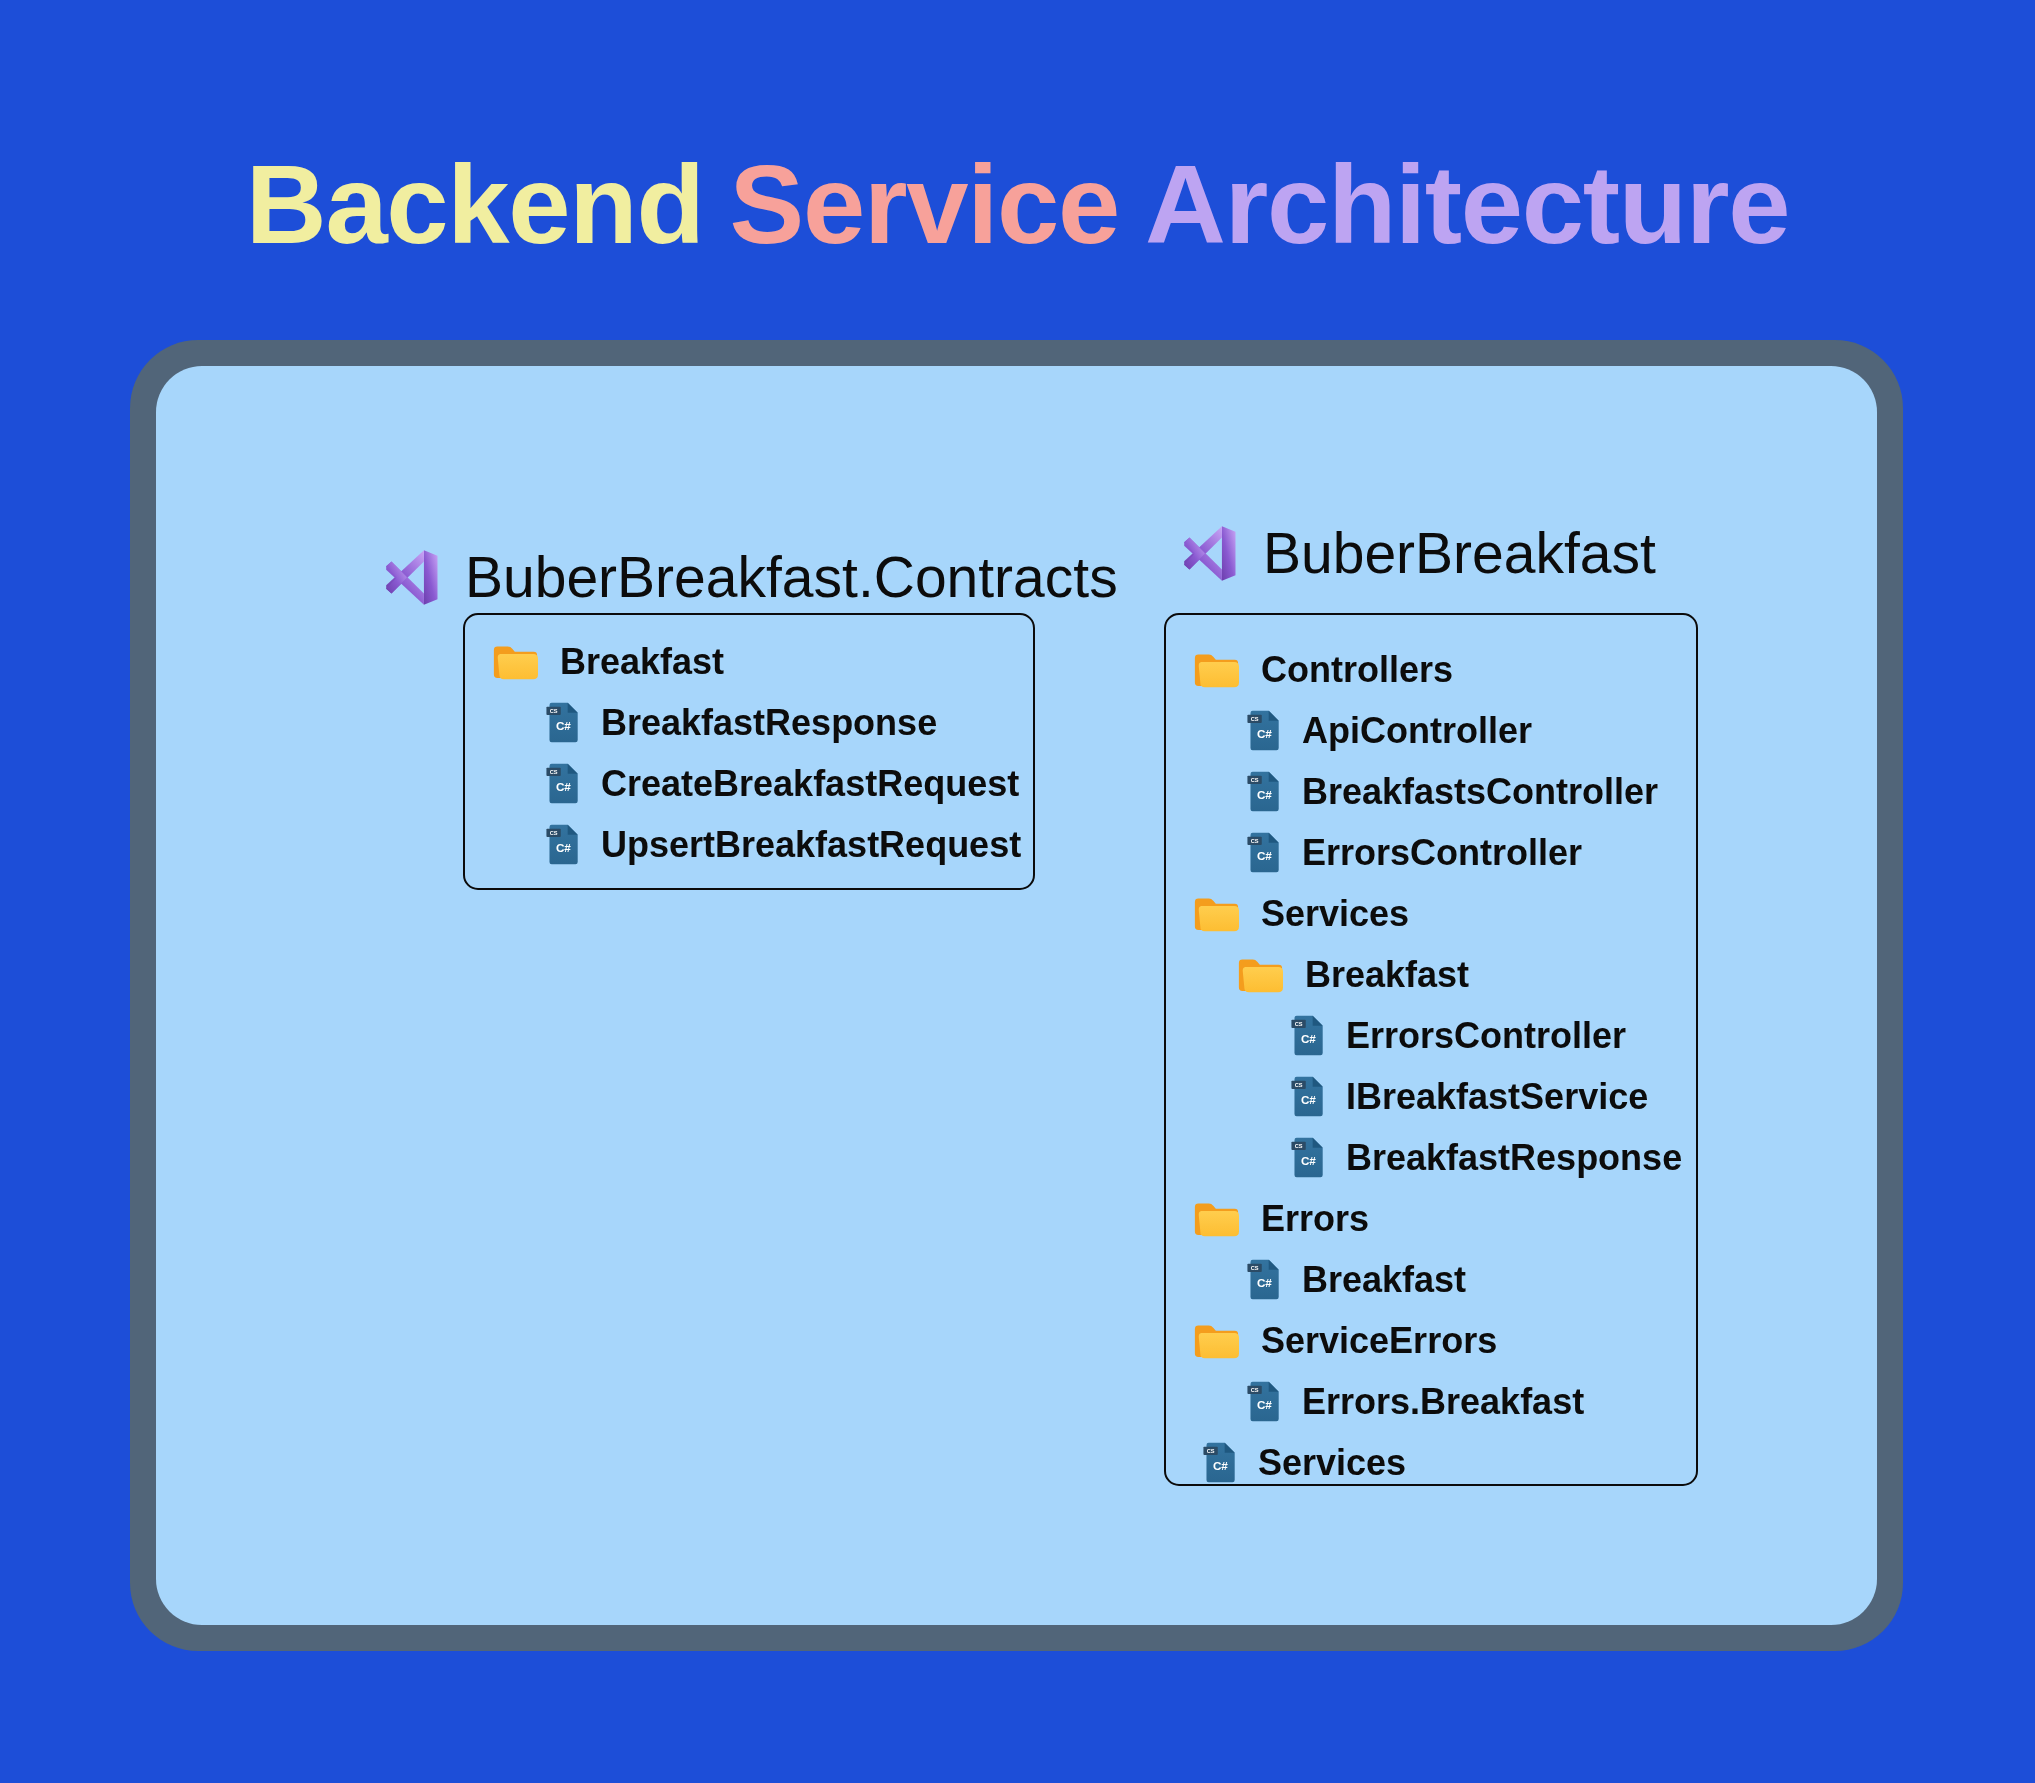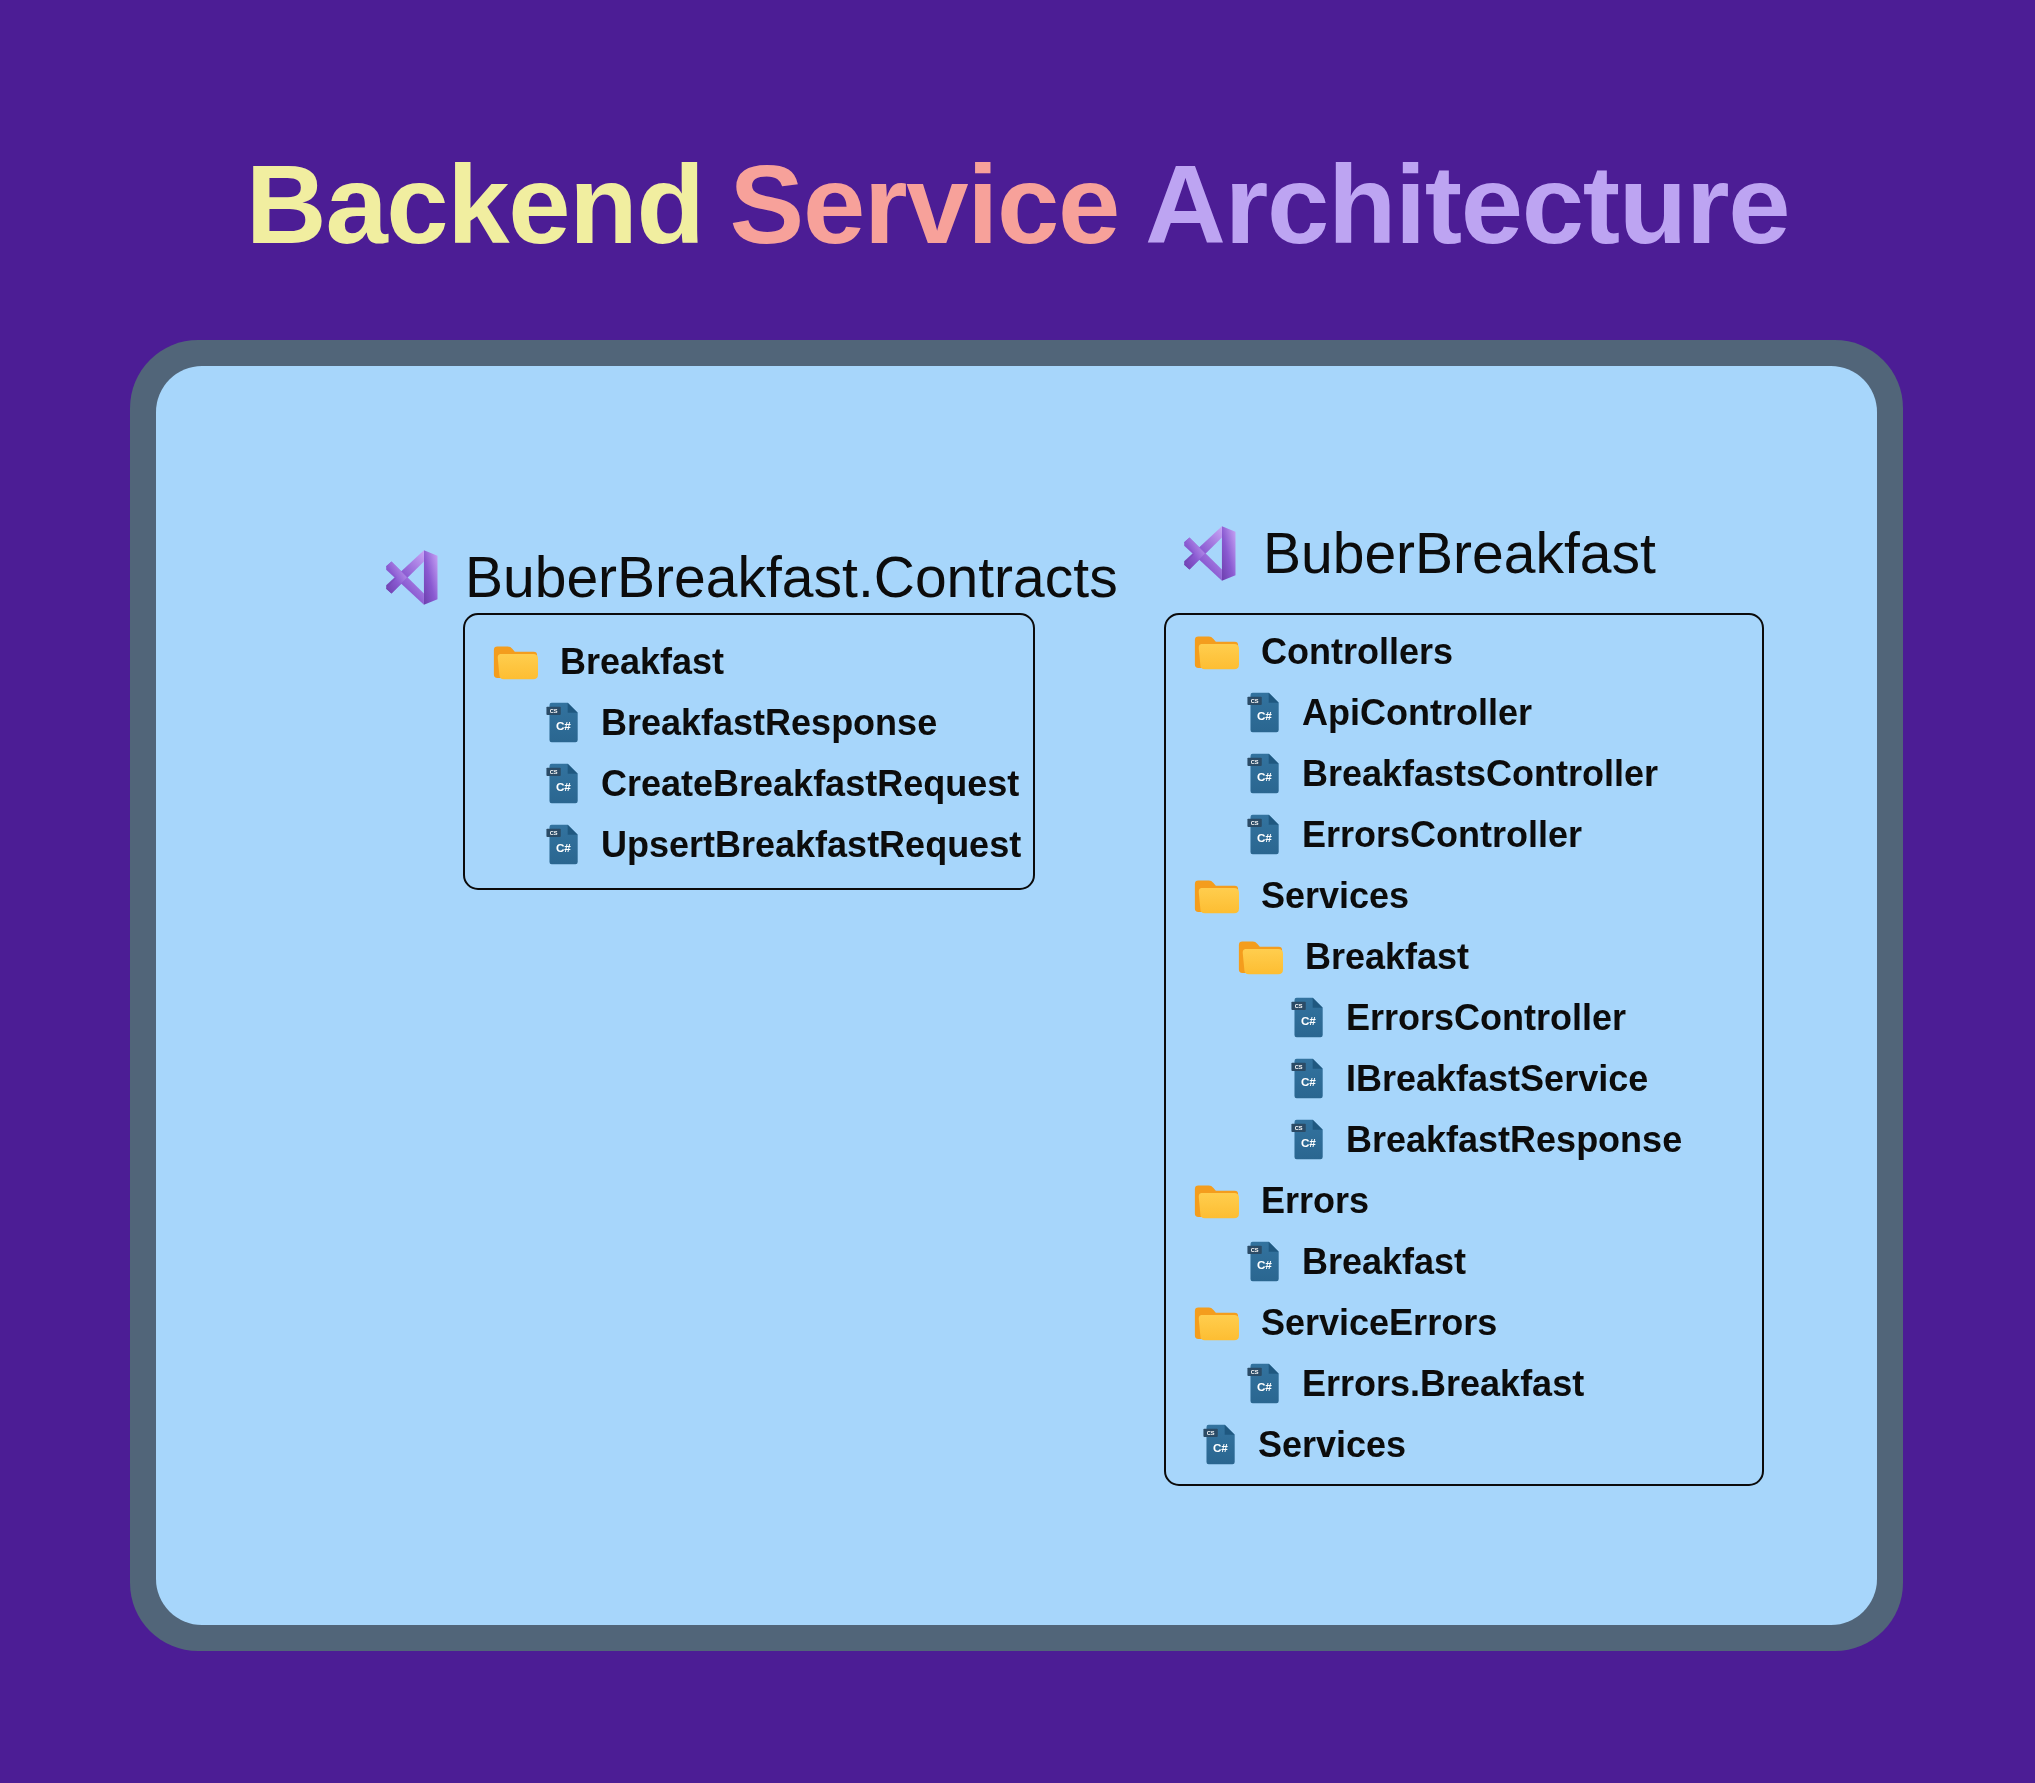--- a/index.html
+++ b/index.html
@@ -1,37 +1,37 @@
 <!DOCTYPE html>
 <html style="font-size:7px"><head>
 <meta charset="utf-8">
 <style>
   html,body{margin:0;padding:0;background:#211F20;}
-  .stage{position:relative;width:2035px;height:1783px;background:#4c1d95;overflow:hidden;
+  .stage{position:relative;width:2035px;height:1783px;background:#1d4ed8;overflow:hidden;
          font-family:"Liberation Sans","DejaVu Sans",sans-serif;}
   
   .title{position:absolute;top:140px;left:0;width:100%;text-align:center;margin:0;
          font-size:112px;font-weight:700;letter-spacing:-1.3px;white-space:nowrap;}
   .title span{padding:0 13px;}
   
   .panel{position:absolute;left:130px;top:340px;width:1773px;height:1311px;
          background:#516579;border-radius:68px;}
   .panel-inner{position:absolute;left:26px;top:26px;right:26px;bottom:26px;
                background:#A7D6FB;border-radius:46px;}
   
   .proj-header{position:absolute;display:flex;align-items:center;height:66px;}
   .proj-header .vs-icon{width:59px;height:59px;margin-right:21px;flex:none;}
   .proj-header .proj-name{font-size:57px;font-weight:500;color:#0C0C0C;white-space:nowrap;}
   #header-contracts{left:229px;top:154px;margin-top:24px;}
   #header-main{left:1027px;top:154px;}
   
   .tree-box{position:absolute;border:2.2px solid #0B0B0B;border-radius:15px;
             box-sizing:border-box;padding-top:9.7px;}
   #tree-contracts{left:307px;top:247px;width:572px;height:277px;padding-top:16px;}
-  #tree-main{left:1008px;top:247px;width:600px;height:873px;padding-top:6px;}
+  #tree-main{left:1008px;top:247px;width:534px;height:873px;padding-top:24px;}
   
   .row{display:flex;align-items:center;height:61px;white-space:nowrap;}
   .row .label{font-size:36px;font-weight:600;color:#0C0C0C;}
   .row.lvl0{padding-left:26px;}
   .row.lvl1{padding-left:70px;}
   .row.lvl2{padding-left:114px;}
   .row svg.folder-svg{width:49px;height:38px;margin-right:20px;flex:none;}
   .row svg.file-svg{width:33px;height:43px;margin-left:11px;margin-right:22px;flex:none;}
   .row svg text{font-family:"Liberation Sans","DejaVu Sans",sans-serif;}
 </style>

